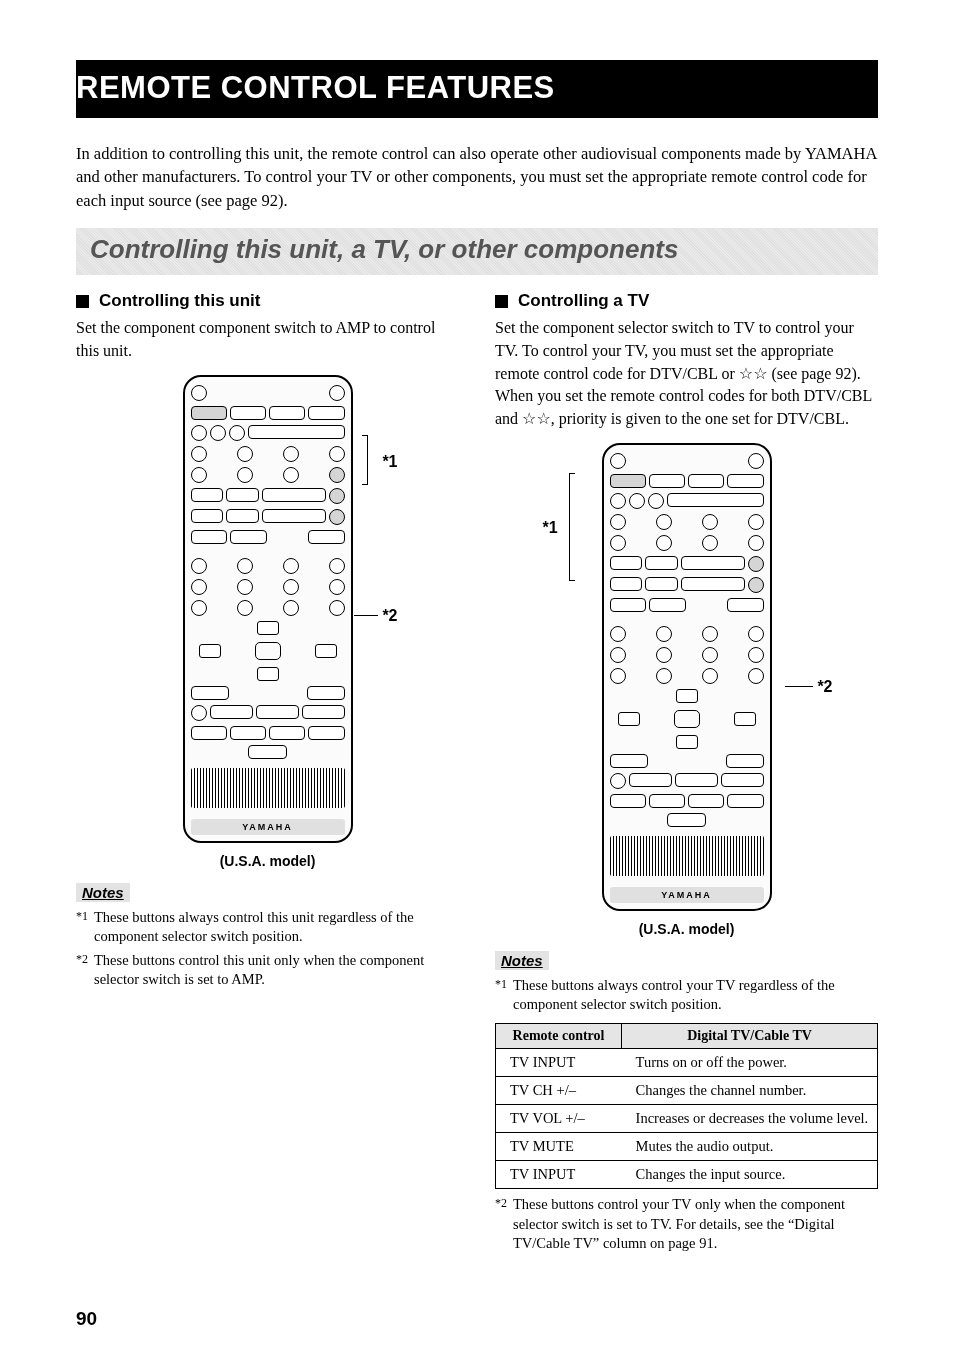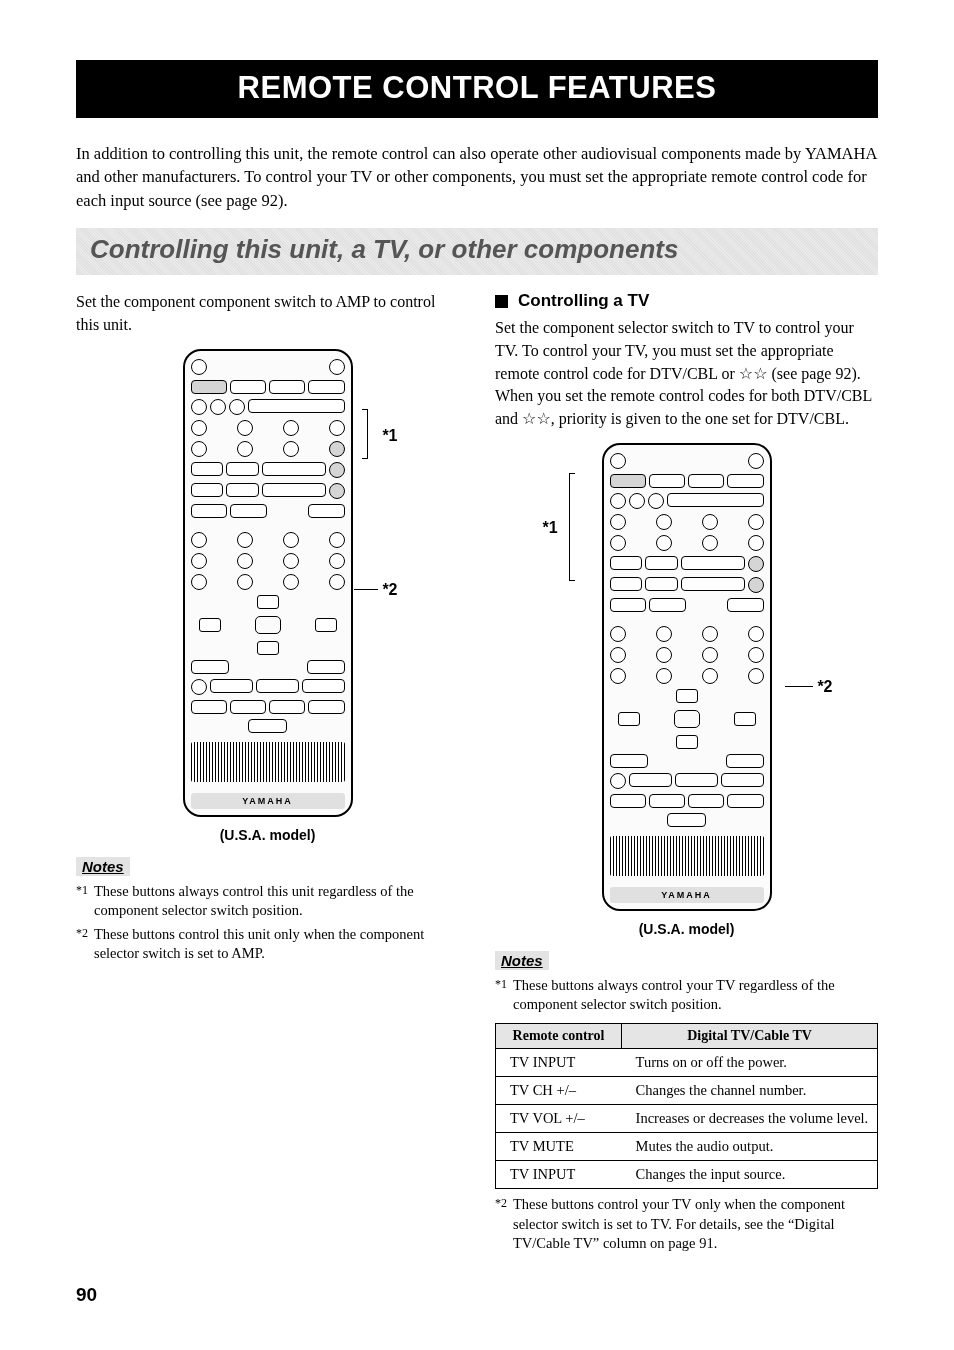--- a/index.html
+++ b/index.html
@@ -8,21 +8,21 @@
     height: 1350px;
     background: #fff;
     font-family: "Times New Roman", Times, serif;
     color: #000;
     position: relative;
     padding: 60px 76px 40px 76px;
   }
   .title-bar {
     background: #000;
     color: #fff;
-    text-align: center;
+    text-align: left;
     font-family: Arial, Helvetica, sans-serif;
     font-weight: 900;
     font-size: 31px;
     letter-spacing: 0.5px;
     padding: 10px 0 12px 0;
     margin-bottom: 24px;
   }
   .intro {
     font-size: 16.5px;
     line-height: 1.42;
@@ -192,21 +192,21 @@
     border-top: 1px solid #000;
     border-bottom: 1px solid #000;
     padding: 5px 8px 5px 14px;
     vertical-align: top;
   }
   table.func tr td:first-child { width: 33%; }
   table.func { border: 1.3px solid #000; border-top: none; }
   .pgnum {
     position: absolute;
     left: 76px;
-    bottom: 44px;
+    bottom: 20px;
     font-family: Arial, Helvetica, sans-serif;
     font-weight: 900;
     font-size: 19px;
   }
   .bracket-v {
     position: absolute;
     border-right: 1.5px solid #000;
     border-top: 1.5px solid #000;
     border-bottom: 1.5px solid #000;
     width: 6px;
@@ -221,20 +221,24 @@
 
 <div class="title-bar">REMOTE CONTROL FEATURES</div>
 
 <p class="intro">In addition to controlling this unit, the remote control can also operate other audiovisual components made by YAMAHA and other manufacturers. To control your TV or other components, you must set the appropriate remote control code for each input source (see page 92).</p>
 
 <div class="section-band">Controlling this unit, a TV, or other components</div>
 
 <div class="two-col">
 
   <div class="col">
+    <div class="h2">
+      <span class="sq"></span>
+      <span>Controlling this unit</span>
+    </div>
     <p class="body">Set the component component switch to AMP to control this unit.</p>
 
     <div class="remote-wrap">
       <div class="bracket-v" style="right:30px; top:60px; height:50px;"></div>
       <div class="callout" style="right:0; top:78px;">*1</div>
       <div class="callout" style="right:0; top:232px;">
         <span class="line" style="right:20px; top:8px; width:24px; height:1.5px;"></span>
         <span>*2</span>
       </div>
 

